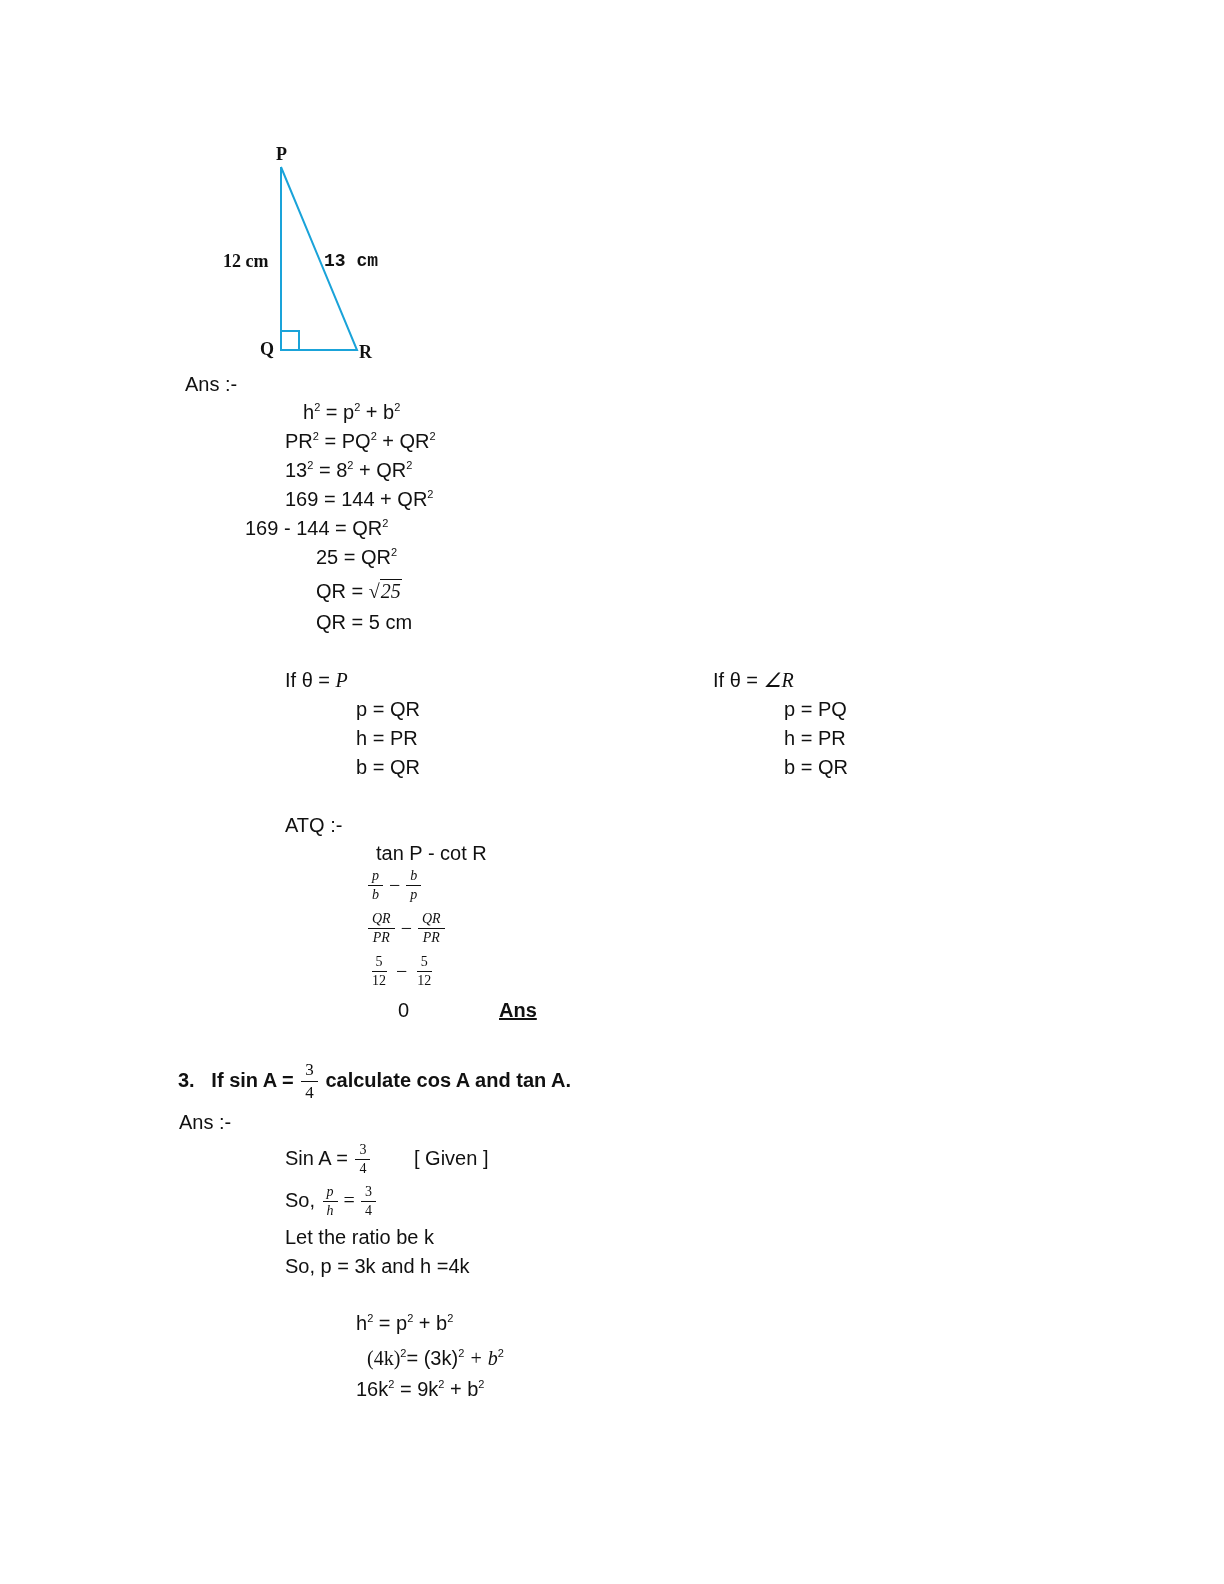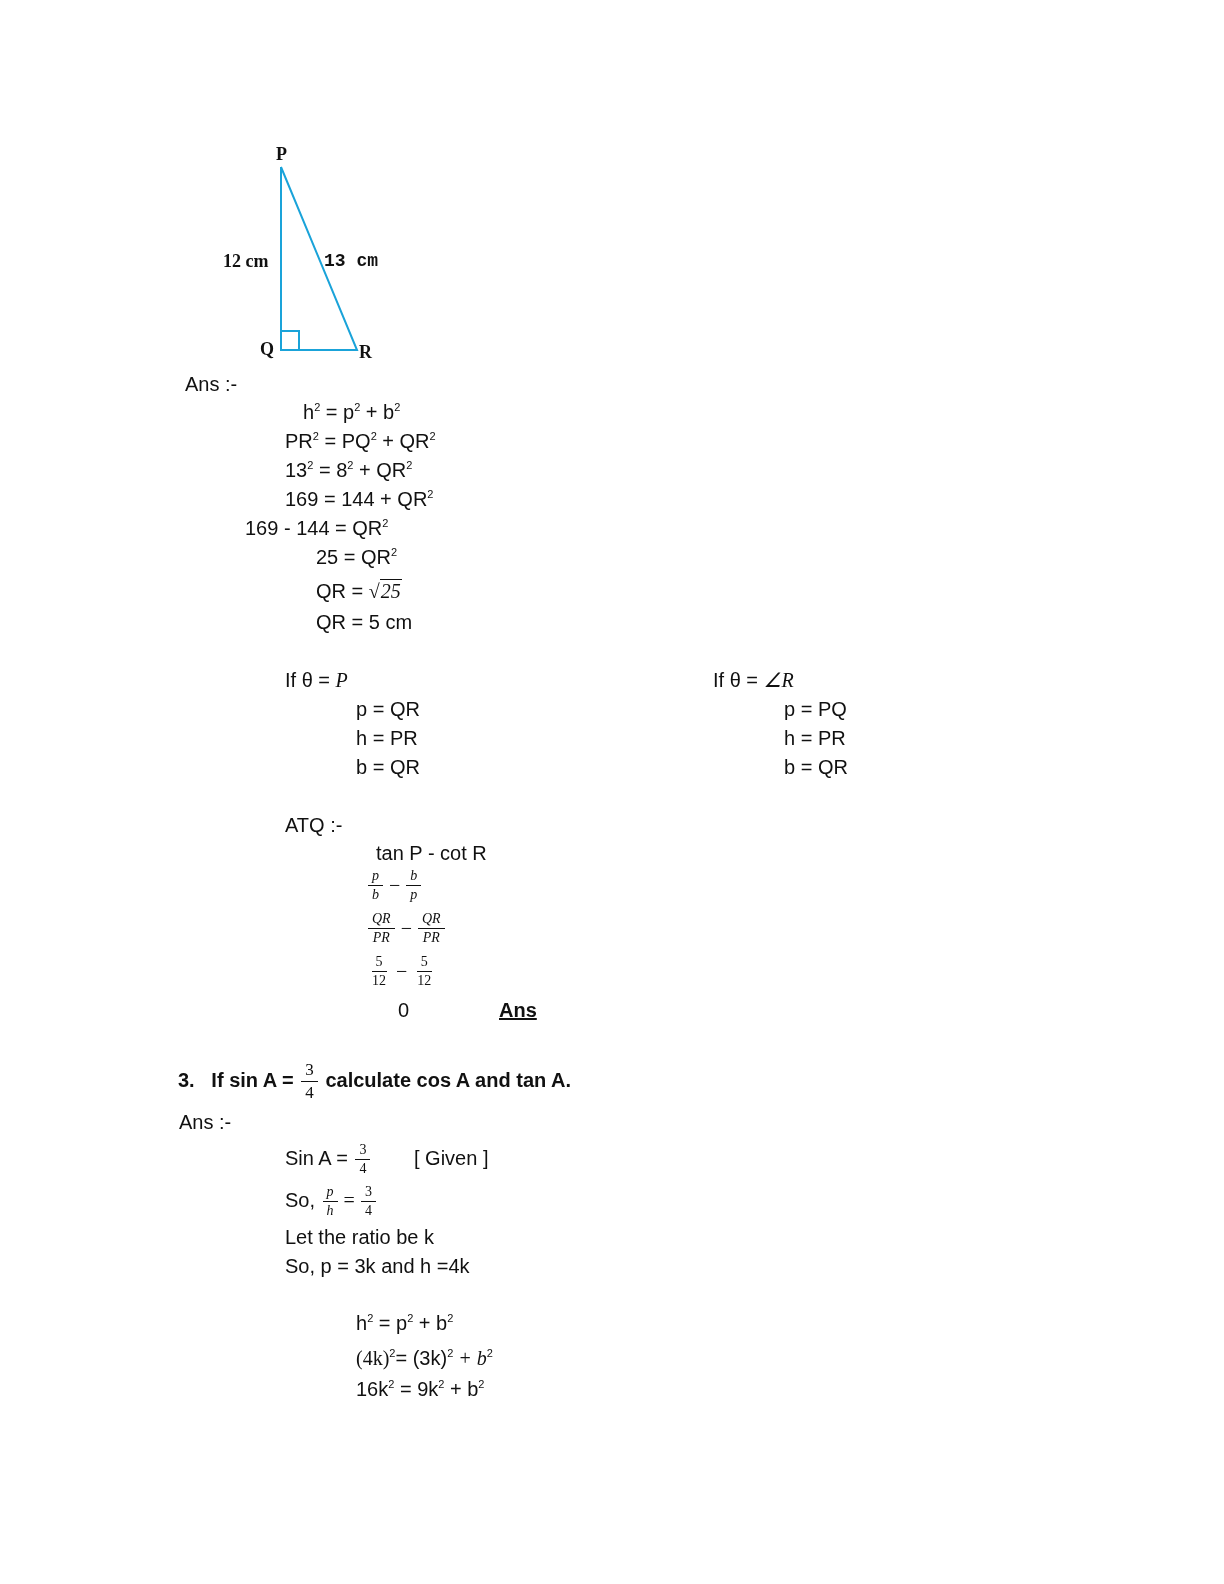--- a/index.html
+++ b/index.html
@@ -4,21 +4,21 @@
 <style>
   html, body { margin: 0; padding: 0; background: #ffffff; }
   body {
     width: 1224px; height: 1584px; position: relative; overflow: hidden;
     font-family: "Liberation Sans", sans-serif; color: #111;
   }
   .abs { position: absolute; white-space: nowrap; }
   .t { font-size: 20px; line-height: 24px; }
   sup { font-size: 11px; vertical-align: 8px; line-height: 0; }
   .serif-i { font-family: "Liberation Serif", serif; font-style: italic; }
-  .serif { font-family: "Liberation Serif", serif; }
+  .serif { font-family: "Liberation Serif", serif; margin-left: 11px; }
   .frac {
     display: inline-flex; flex-direction: column; align-items: center;
     vertical-align: middle; font-family: "Liberation Serif", serif;
     font-size: 14px; line-height: 16px; margin: 0 2px;
   }
   .frac .num { border-bottom: 1.2px solid #111; padding: 0 4px 1px 4px; font-style: italic; }
   .frac .den { padding: 1px 4px 0 4px; font-style: italic; }
   .frac.up .num, .frac.up .den { font-style: normal; }
   .frac.big { font-size: 17px; line-height: 20px; }
   .minus { display: inline-block; vertical-align: middle; font-family: "Liberation Serif", serif; font-size: 20px; margin: 0 4px; }

